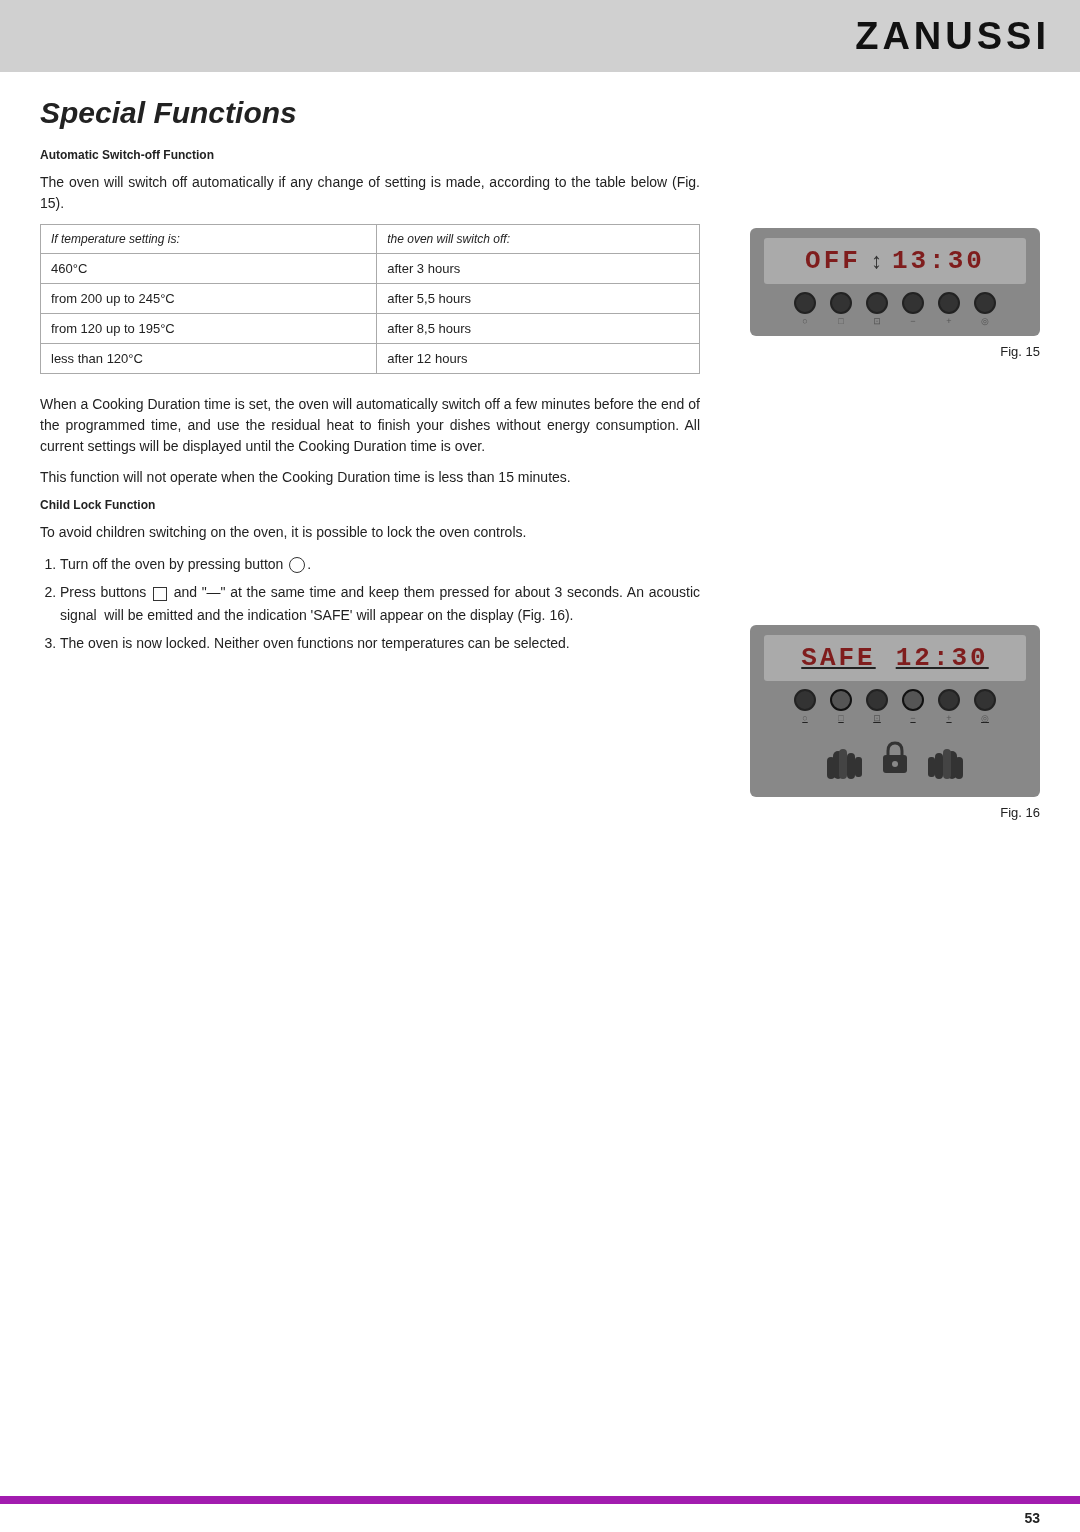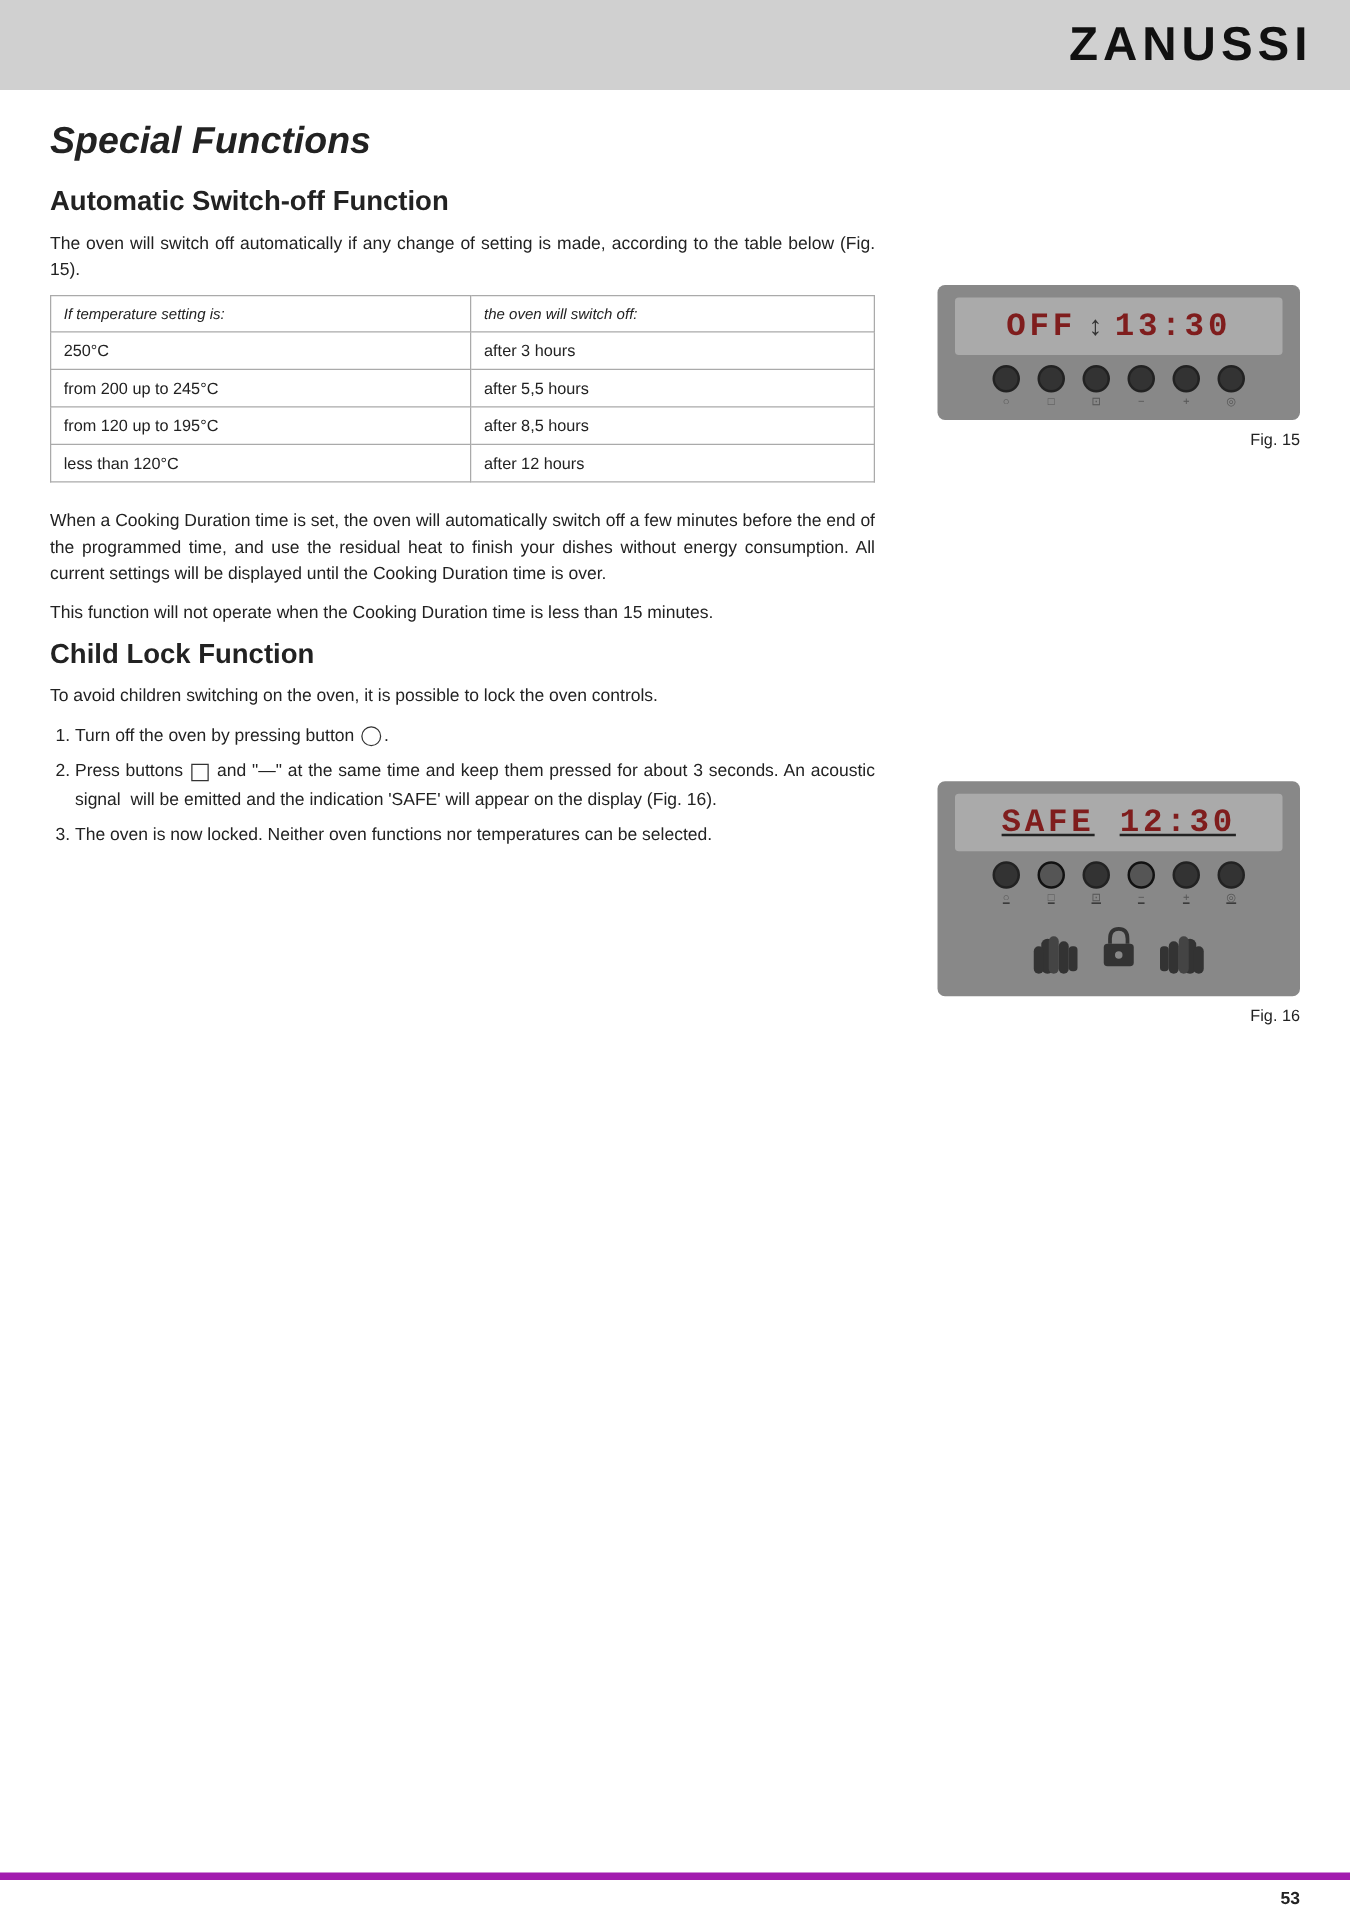--- a/index.html
+++ b/index.html
@@ -53,21 +53,21 @@
     }
     .right-col {
       width: 320px;
       flex-shrink: 0;
       display: flex;
       flex-direction: column;
       align-items: flex-end;
     }
 
     .section-heading {
-      font-size: 22px;
+      font-size: 12px;
       font-weight: bold;
       margin-bottom: 10px;
     }
     .section-text {
       font-size: 14px;
       line-height: 1.5;
       margin-bottom: 10px;
       text-align: justify;
     }
 
@@ -201,21 +201,21 @@
       margin-top: 8px;
       padding-bottom: 4px;
     }
 
     
     .footer {
       position: absolute;
       bottom: 0;
       left: 0;
       right: 0;
-      border-top: 6px solid #a21caf;
+      border-top: 8px solid #a21caf;
       display: flex;
       justify-content: flex-end;
       padding: 6px 40px;
     }
     .page-number {
       font-size: 14px;
       font-weight: bold;
     }
 
     
@@ -265,21 +265,21 @@
       <h2 class="section-heading">Automatic Switch-off Function</h2>
       <p class="section-text">The oven will switch off automatically if any change of setting is made, according to the table below (Fig. 15).</p>
 
       <table class="switch-table">
         <tbody>
           <tr>
             <td>If temperature setting is:</td>
             <td>the oven will switch off:</td>
           </tr>
           <tr>
-            <td>250°C</td>
+            <td>460°C</td>
             <td>after 3 hours</td>
           </tr>
           <tr>
             <td>from 200 up to 245°C</td>
             <td>after 5,5 hours</td>
           </tr>
           <tr>
             <td>from 120 up to 195°C</td>
             <td>after 8,5 hours</td>
           </tr>

